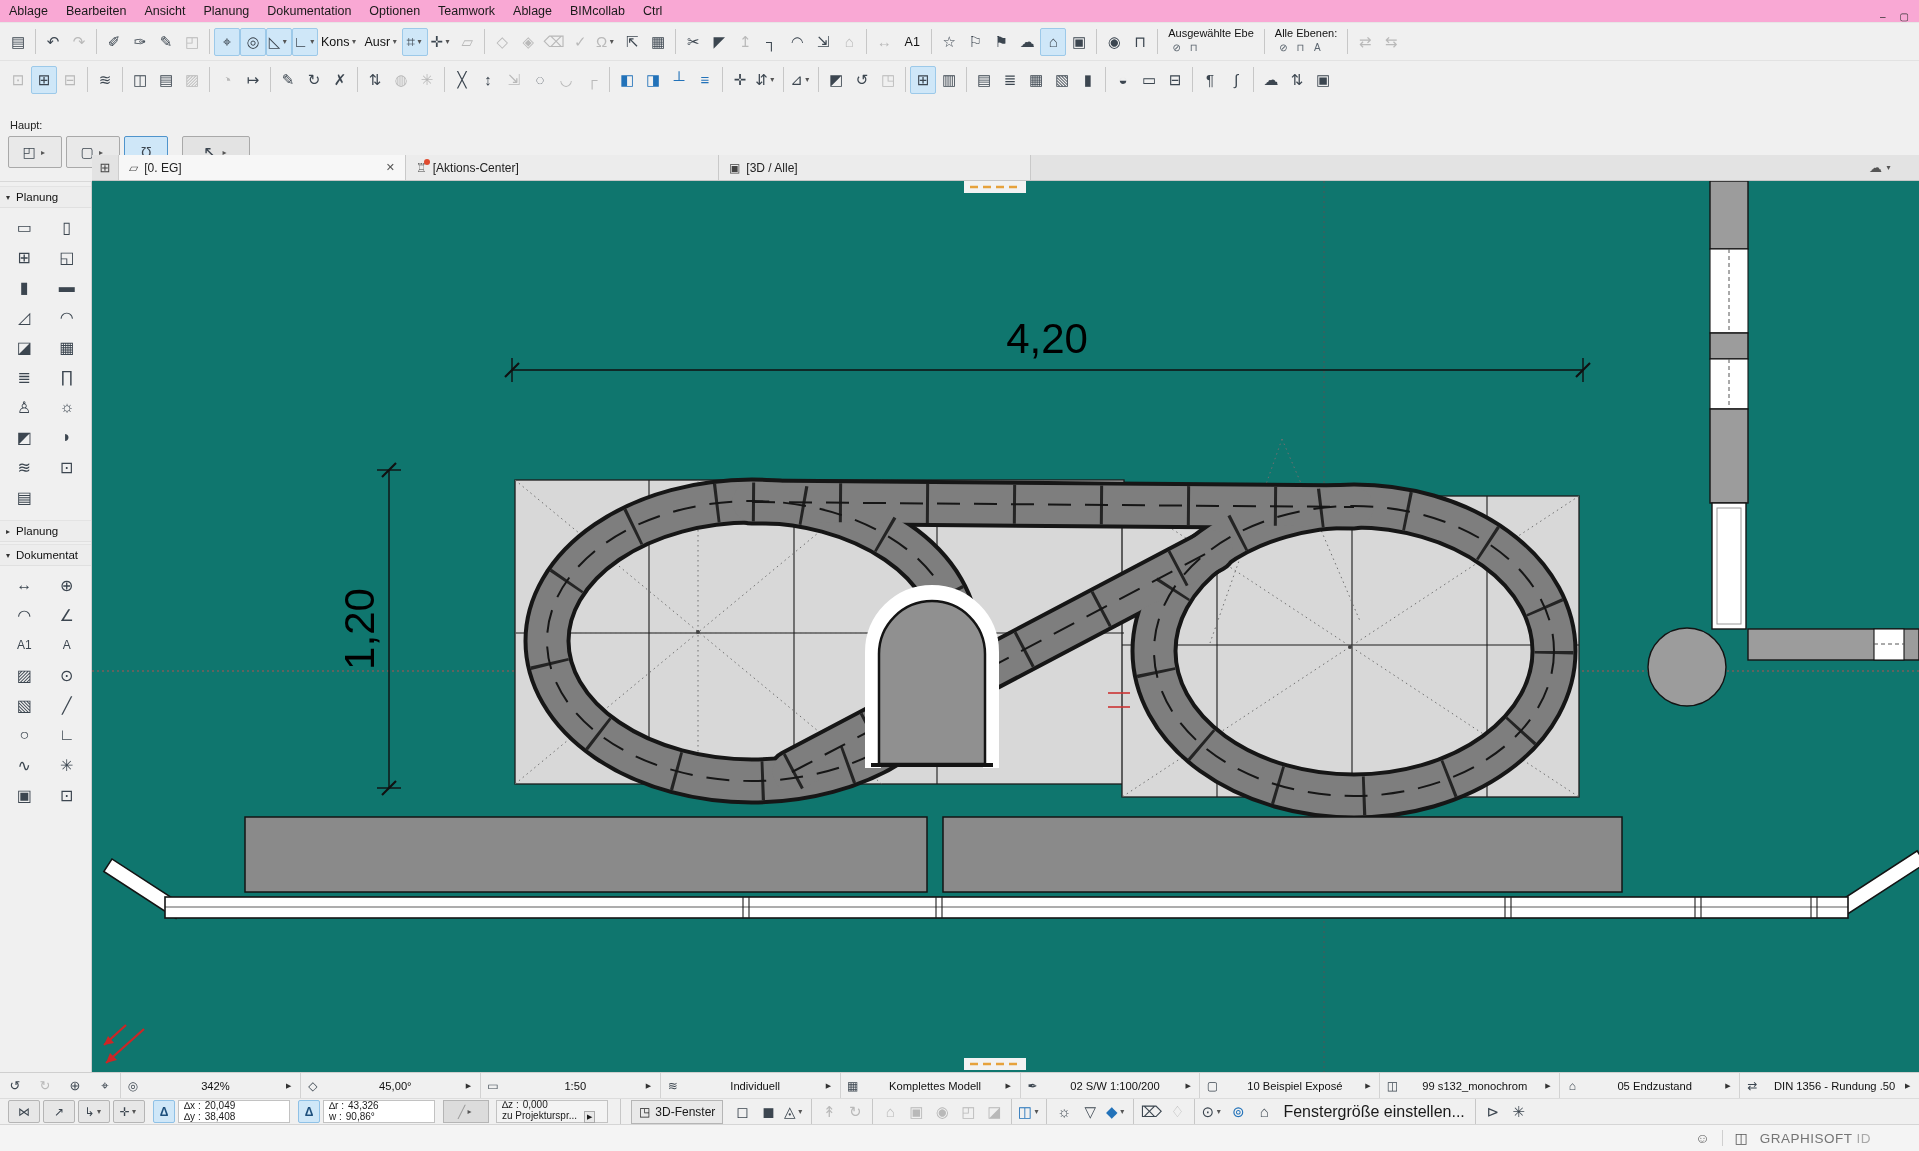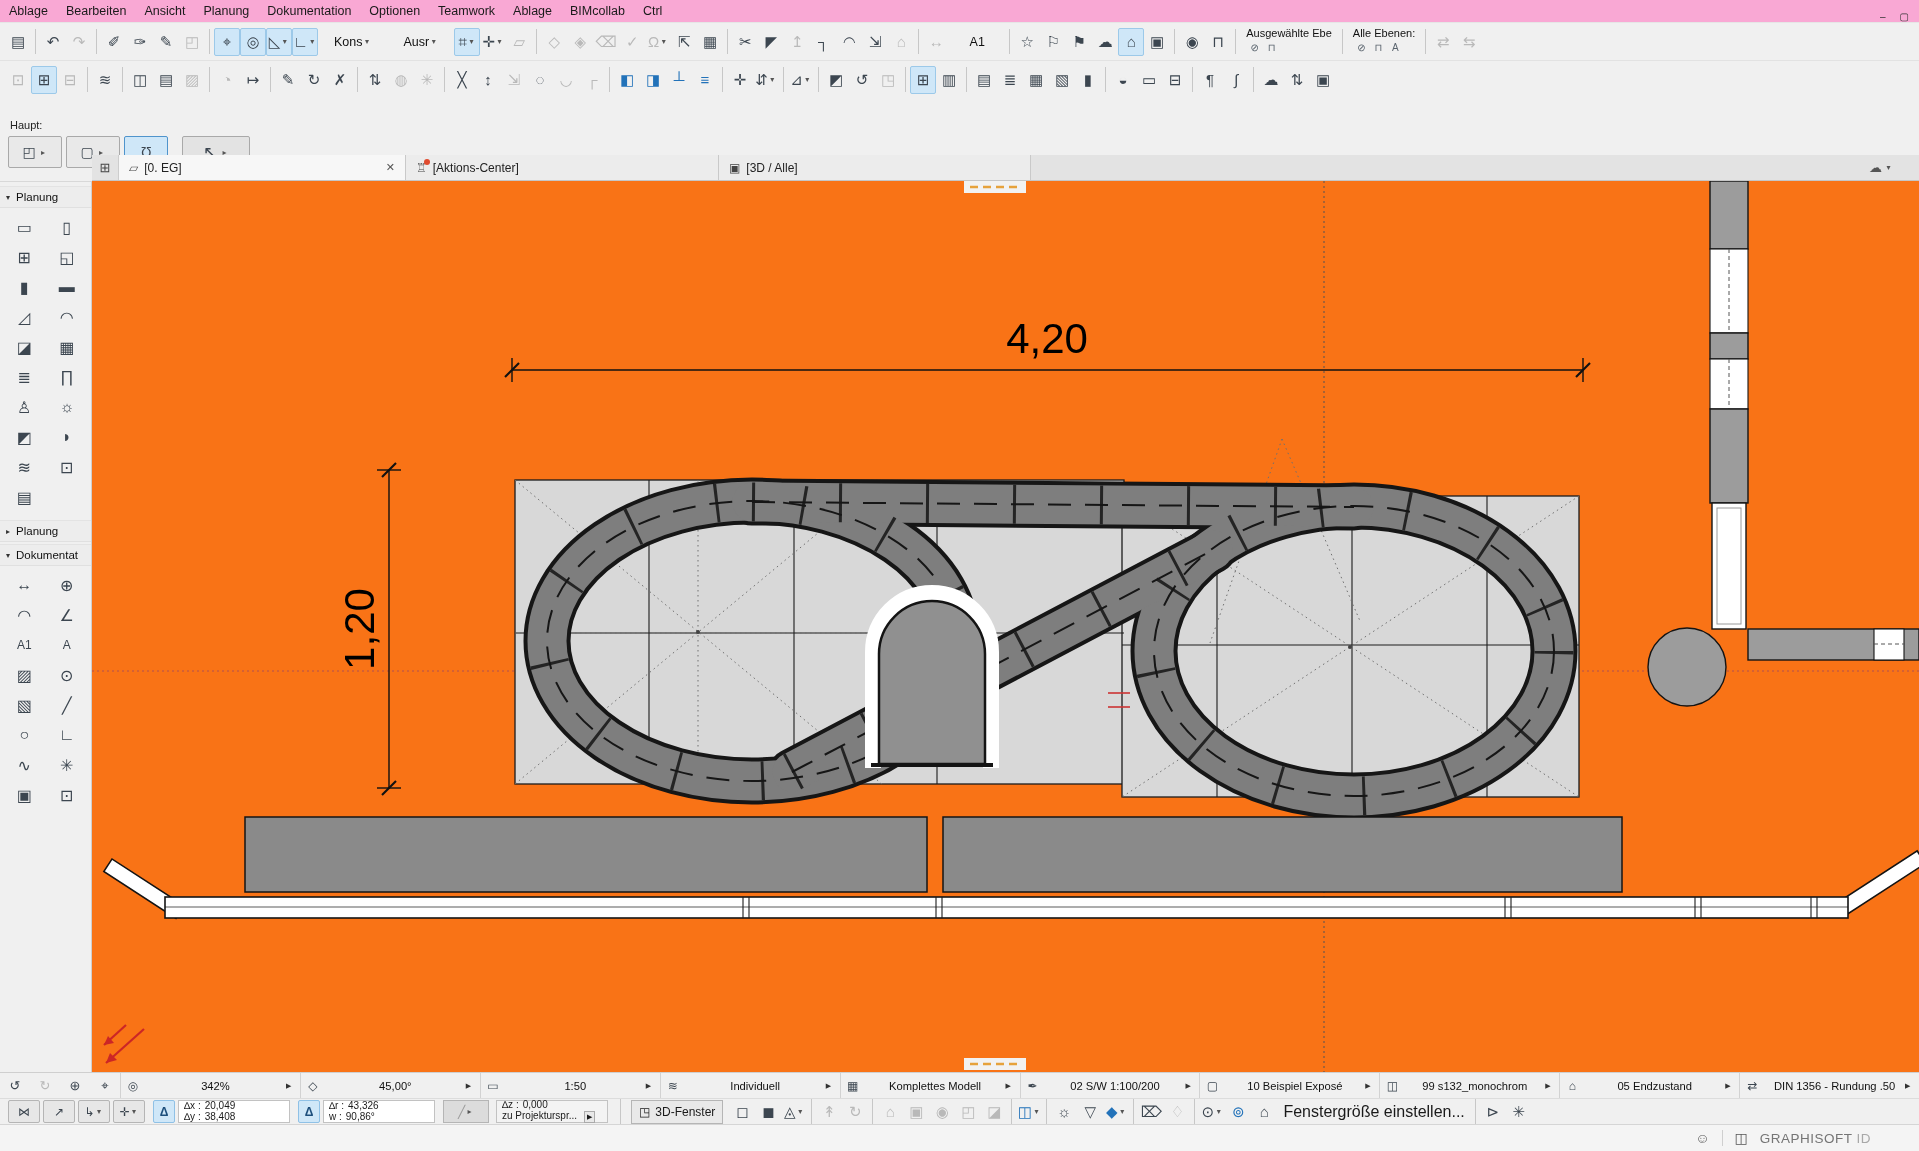--- a/index.html
+++ b/index.html
@@ -14,21 +14,21 @@
 
   
   #toolbar1{top:22px;height:38px;display:flex;align-items:center;padding-left:5px;border-top:1px solid #e6e6e6;overflow:hidden;}
   #toolbar2{top:60px;height:38px;display:flex;align-items:center;padding-left:5px;border-top:1px solid #e2e2e2;overflow:hidden;}
   .tb-divider{width:1px;height:25px;background:#c7c7c7;margin:0 4px;flex:none;}
   .tb-icon{min-width:24px;height:26px;display:flex;align-items:center;justify-content:center;
            font-size:15px;color:#3c4650;border:1px solid transparent;border-radius:2px;flex:none;}
   .tb-icon.sel{background:#cfe7f8;border-color:#9cc9e9;}
   .tb-icon.acc{color:#2272b9;}
   .tb-icon.mut{color:#b9b9b9;}
-  .tb-icon.tb-textitem{font-size:12.5px;color:#111;padding:0 15px;}
+  .tb-icon.tb-textitem{font-size:12.5px;color:#111;padding:0 2px;}
   .tb-dd{font-size:8px;color:#555;margin-left:0;width:9px;text-align:center;}
   .layercol{display:flex;flex-direction:column;align-items:flex-start;margin:0 6px;line-height:12px;}
   .layercol .cap{font-size:11px;color:#111;white-space:nowrap;}
   .mini{display:flex;}
   .mini .tb-icon{min-width:15px;height:15px;font-size:10px;color:#5a646e;}
 
   
   #quickrow{top:98px;height:57px;margin-top:18px;}
   #haupt-label{position:absolute;left:10px;top:3px;font-size:11px;color:#222;}
   #quickbtns{position:absolute;left:8px;top:20px;display:flex;align-items:center;gap:4px;}
@@ -54,21 +54,21 @@
   #palette{position:absolute;left:0;top:181px;width:92px;height:891px;background:#f0f0f0;
            border-right:1px solid #cfcfcf;border-top:1px solid #d8d8d8;box-sizing:border-box;}
   .pal-header{height:20px;display:flex;align-items:center;gap:6px;padding-left:6px;font-size:11.5px;
               color:#111;background:#ededed;border-top:1px solid #e3e3e3;border-bottom:1px solid #e0e0e0;margin-top:4px;}
   .pal-tri{font-size:8px;color:#333;}
   .pal-grid{display:grid;grid-template-columns:1fr 1fr;justify-items:center;row-gap:4px;padding:6px 3px;}
   .pal-tool{width:34px;height:26px;display:flex;align-items:center;justify-content:center;font-size:16px;color:#3c4650;}
   .pal-tool.txt{font-size:12px;}
 
   
-  #canvas{position:absolute;left:92px;top:181px;width:1827px;height:892px;background:#f97316;}
+  #canvas{position:absolute;left:92px;top:181px;width:1827px;height:892px;background:#0f766e;}
 
   
   .board{fill:#d8d8d8;stroke:#1c1c1c;stroke-width:1.3;}
   .joint{stroke:#1c1c1c;stroke-width:1.1;}
   .constr{stroke:#707070;stroke-width:1;stroke-dasharray:1.5 3.5;fill:none;}
   .cdot{fill:#444;}
   .tr-case{stroke:#161616;stroke-width:47;stroke-linecap:round;}
   .tr-fill{stroke:#7e7e7e;stroke-width:39;stroke-linecap:round;}
   .tr-ties{stroke:#242424;stroke-width:39;stroke-dasharray:3 84;}
   .tr-center{stroke:#161616;stroke-width:2;stroke-dasharray:23 14;}

